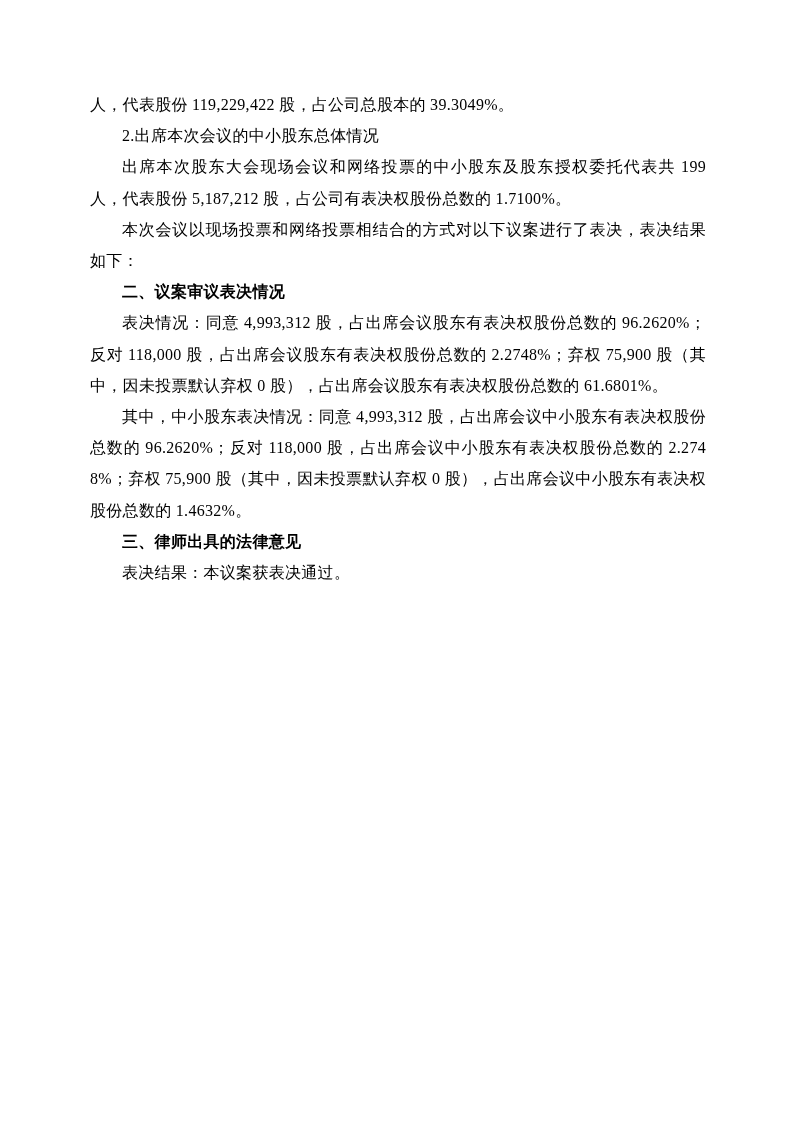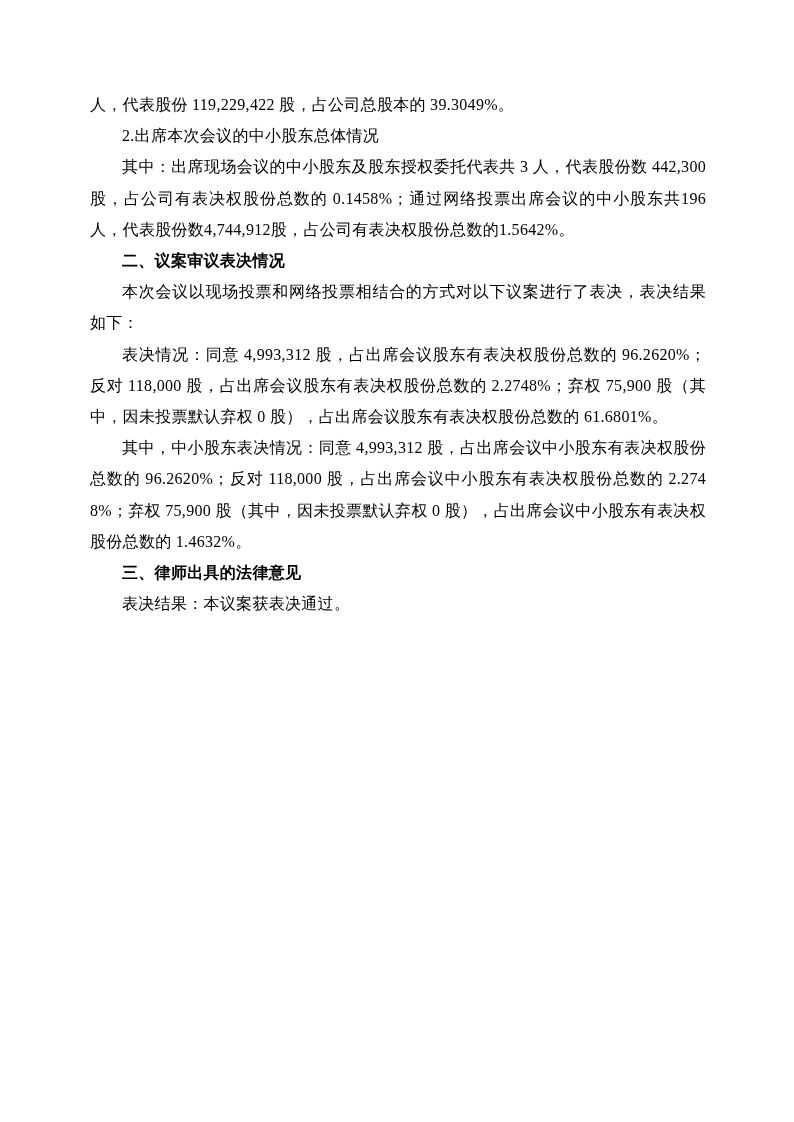--- a/index.html
+++ b/index.html
@@ -39,21 +39,21 @@
     font-weight: bold;
   }
 </style>
 </head>
 <body>
 
 <div class="page">
   <div class="doc-body">
     <p class="para no-indent">人，代表股份 119,229,422 股，占公司总股本的 39.3049%。</p>
     <p class="para">2.出席本次会议的中小股东总体情况</p>
-    <p class="para">其中：出席现场会议的中小股东及股东授权委托代表共 3 人，代表股份数 442,300 股，占公司有表决权股份总数的 0.1458%；通过网络投票出席会议的中小股东共196人，代表股份数4,744,912股，占公司有表决权股份总数的1.5642%。</p>
+    <p class="para">出席本次股东大会现场会议和网络投票的中小股东及股东授权委托代表共 199 人，代表股份 5,187,212 股，占公司有表决权股份总数的 1.7100%。</p>
+    <p class="para">本次会议以现场投票和网络投票相结合的方式对以下议案进行了表决，表决结果如下：</p>
     <p class="para bold">二、议案审议表决情况</p>
-    <p class="para">本次会议以现场投票和网络投票相结合的方式对以下议案进行了表决，表决结果如下：</p>
     <p class="para">表决情况：同意 4,993,312 股，占出席会议股东有表决权股份总数的 96.2620%；反对 118,000 股，占出席会议股东有表决权股份总数的 2.2748%；弃权 75,900 股（其中，因未投票默认弃权 0 股），占出席会议股东有表决权股份总数的 61.6801%。</p>
     <p class="para">其中，中小股东表决情况：同意 4,993,312 股，占出席会议中小股东有表决权股份总数的 96.2620%；反对 118,000 股，占出席会议中小股东有表决权股份总数的 2.2748%；弃权 75,900 股（其中，因未投票默认弃权 0 股），占出席会议中小股东有表决权股份总数的 1.4632%。</p>
     <p class="para bold">三、律师出具的法律意见</p>
     <p class="para">表决结果：本议案获表决通过。</p>
   </div>
 </div>
 
 </body></html>

